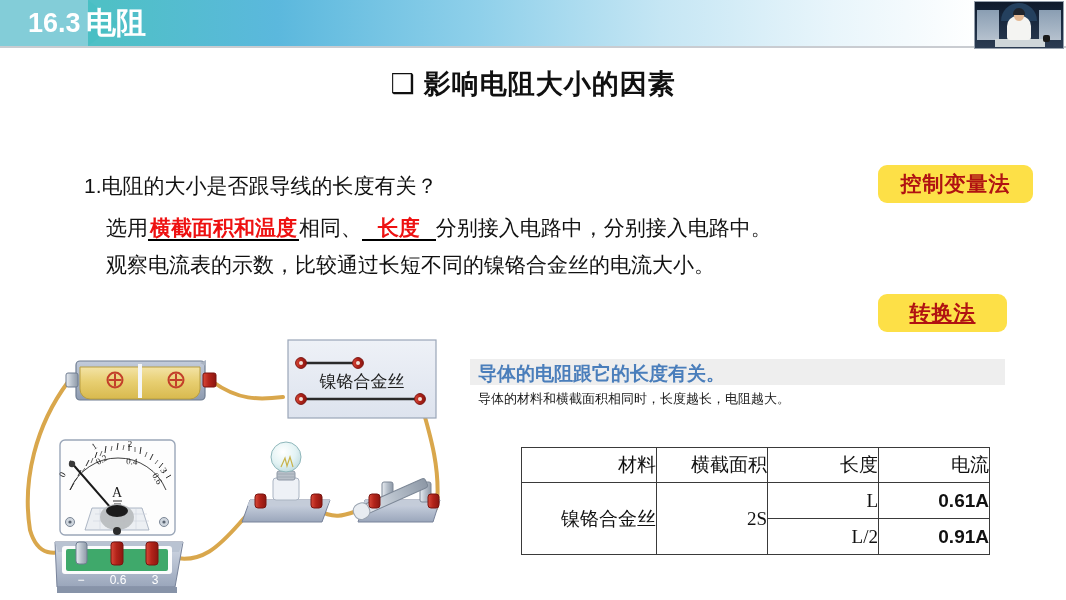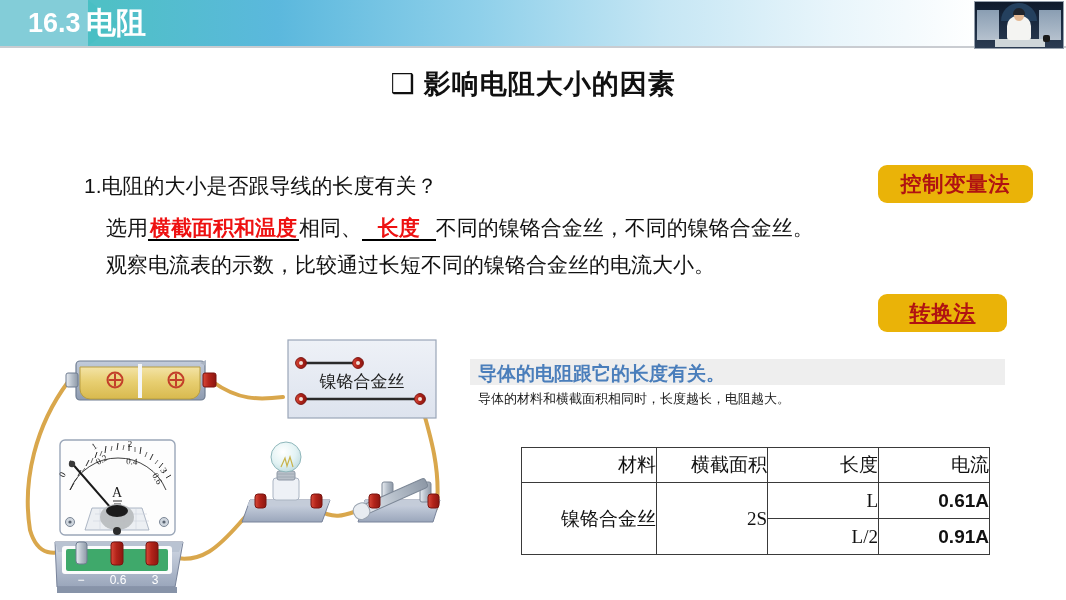--- a/index.html
+++ b/index.html
@@ -72,21 +72,21 @@
   .txt{position:absolute;color:#111;font-size:21px;line-height:30px;white-space:nowrap;}
   .t-design{left:66px;top:133px;}
   .t-q1{left:84px;top:171px;}
   .t-l2{left:106px;top:213px;}
   .t-l3{left:106px;top:250px;}
   .red-u{color:#ee1111;font-weight:bold;border-bottom:2px solid #000;padding:0 2px;}
   .plain-u{border-bottom:2px solid #000;padding:0 4px;}
 
   
   .badge{
-    position:absolute;background:#eab308;border-radius:9px;
+    position:absolute;background:#fde047;border-radius:9px;
     display:flex;align-items:center;justify-content:center;
     color:#b01212;font-weight:bold;font-size:21px;letter-spacing:1px;
   }
   .badge-1{left:878px;top:165px;width:155px;height:38px;}
   .badge-2{left:878px;top:294px;width:129px;height:38px;text-decoration:underline;}
 
   
   .concl-hl{
     position:absolute;left:470px;top:359px;width:535px;height:26px;
     background:#eeeeee;
@@ -144,21 +144,21 @@
     <div class="vt-person-head"></div>
     <div class="vt-hair"></div>
     <div class="vt-obj"></div>
   </div>
 
   <div class="main-title">❑ 影响电阻大小的因素</div>
 
   <div class="txt t-q1">1.电阻的大小是否跟导线的长度有关？</div>
 
   <div class="txt t-l2">
-    <span>选用</span><span class="red-u">横截面积和温度</span><span>相同、</span><span class="plain-u">&nbsp;</span><span class="red-u">长度</span><span class="plain-u">&nbsp;</span><span>不同的镍铬合金丝，不同的镍铬合金丝。</span>
+    <span>选用</span><span class="red-u">横截面积和温度</span><span>相同、</span><span class="plain-u">&nbsp;</span><span class="red-u">长度</span><span class="plain-u">&nbsp;</span><span>分别接入电路中，分别接入电路中。</span>
   </div>
 
   <div class="txt t-l3">观察电流表的示数，比较通过长短不同的镍铬合金丝的电流大小。</div>
 
   <div class="badge badge-1">控制变量法</div>
   <div class="badge badge-2">转换法</div>
 
   <div class="concl-hl"></div>
   <div class="concl-blue">导体的电阻跟它的长度有关。</div>
   <div class="concl-black">导体的材料和横截面积相同时，长度越长，电阻越大。</div>

